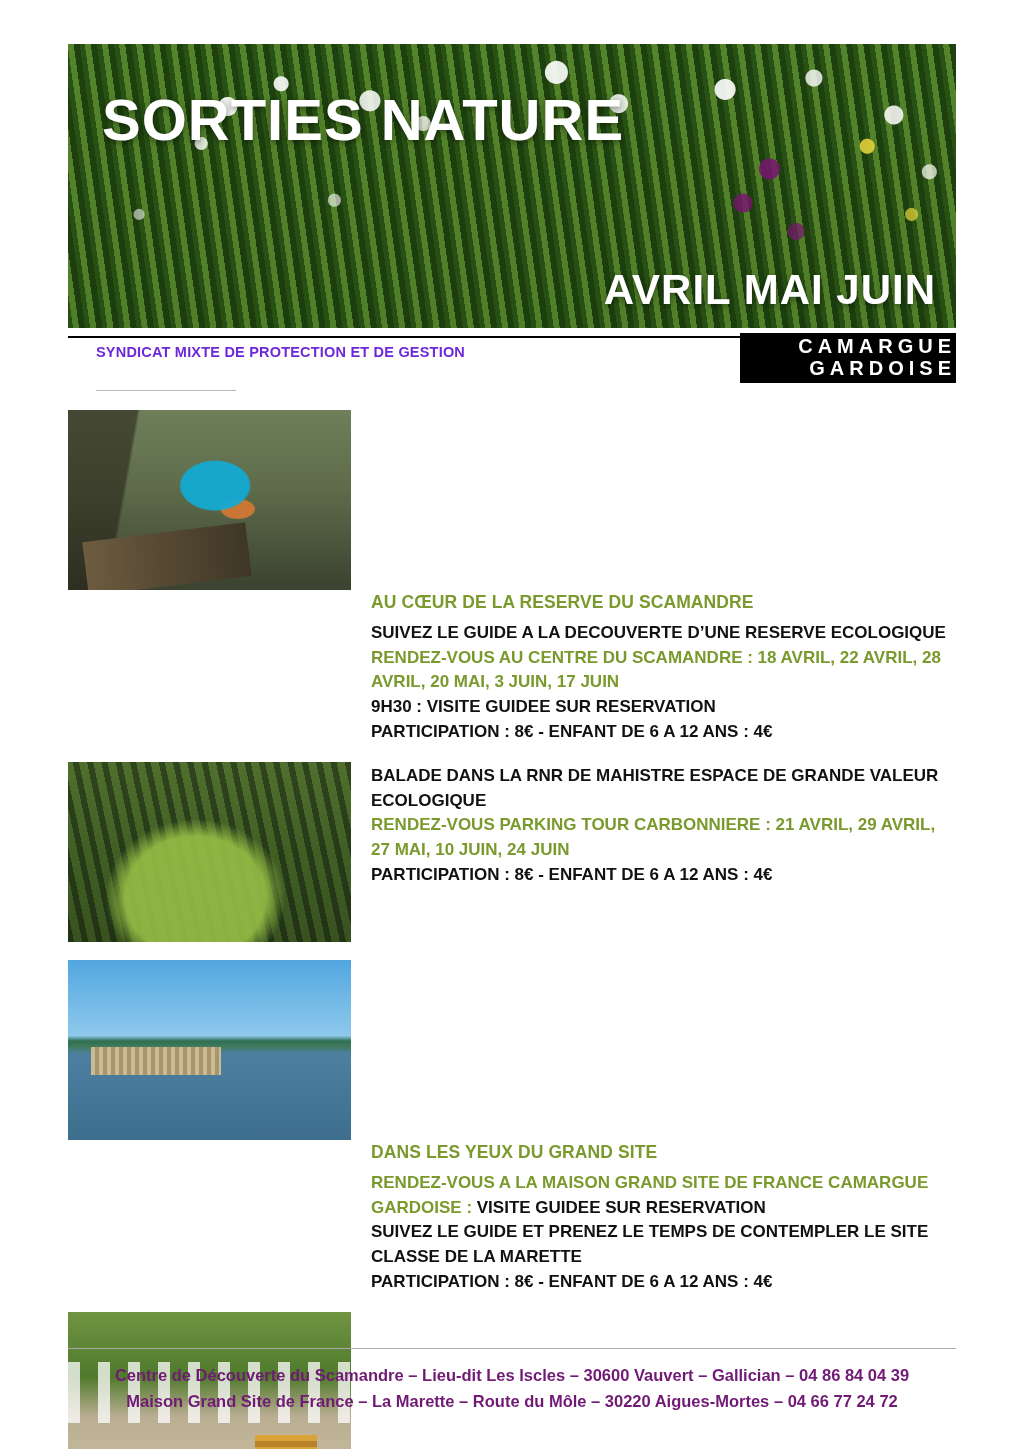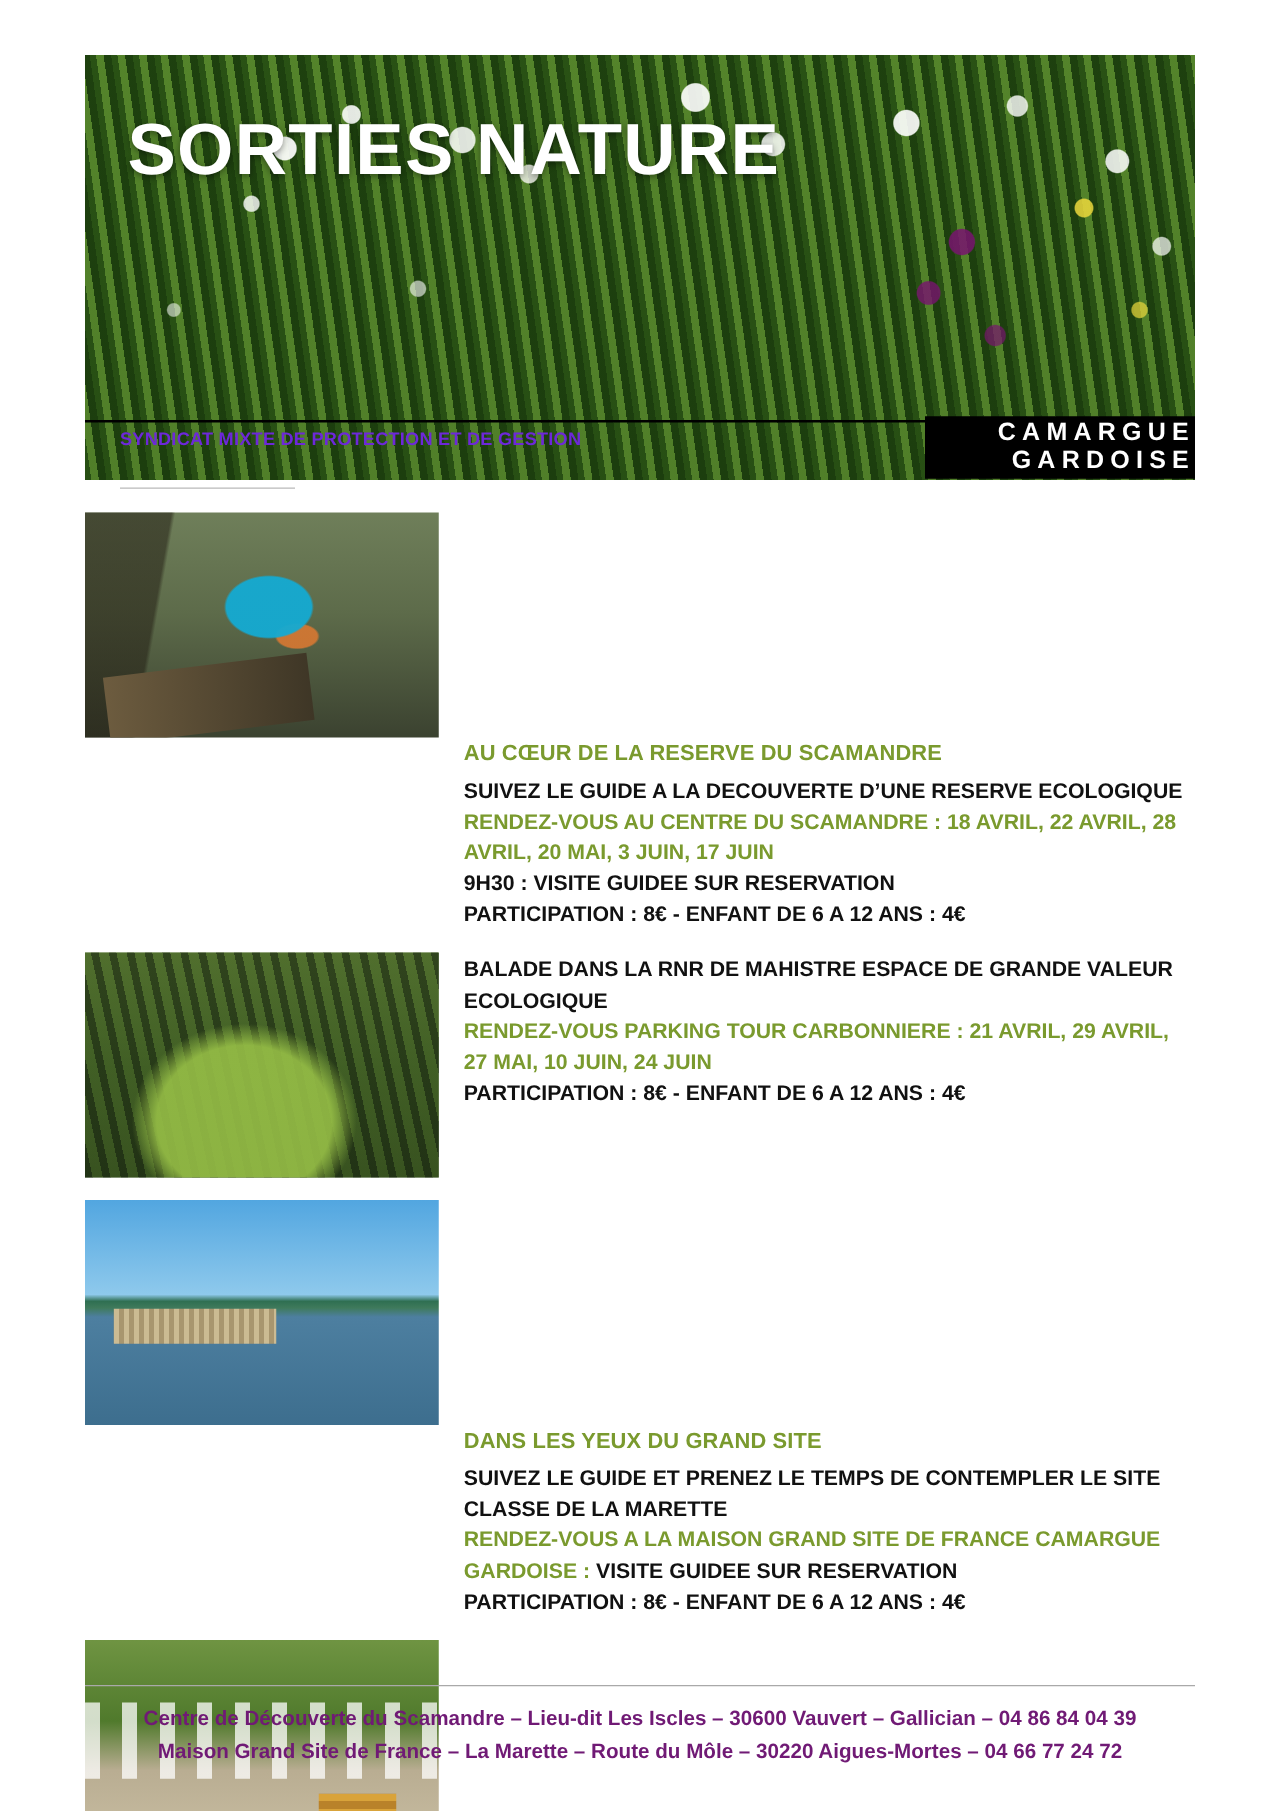--- a/index.html
+++ b/index.html
@@ -20,21 +20,21 @@
     height: 1449px;
     box-sizing: border-box;
   }
 
   
   .banner {
     position: absolute;
     left: 68px;
     top: 44px;
     width: 888px;
-    height: 340px;
+    height: 284px;
     overflow: hidden;
     background: #2f5214;
   }
   .banner-photo {
     position: absolute;
     inset: 0;
     background:
       radial-gradient(circle at 18% 22%, rgba(255,255,255,0.92) 0 9px, rgba(255,255,255,0) 10px),
       radial-gradient(circle at 24% 14%, rgba(255,255,255,0.88) 0 7px, rgba(255,255,255,0) 8px),
       radial-gradient(circle at 15% 35%, rgba(255,255,255,0.80) 0 6px, rgba(255,255,255,0) 7px),
@@ -265,20 +265,21 @@
   }
 </style>
 </head>
 <body>
 
 <div class="page">
 
   <div class="banner">
     <div class="banner-photo"></div>
     <div class="banner-title">SORTIES NATURE</div>
+    <div class="banner-subtitle">AVRIL MAI JUIN</div>
   </div>
 
   <div class="orgbar">
     <div class="orgbar-rule-top"></div>
     <div class="orgbar-text">SYNDICAT MIXTE DE PROTECTION ET DE GESTION</div>
     <div class="orgbar-rule-bottom"></div>
     <div class="logo">
       <span class="logo-line1">CAMARGUE</span>
       <span class="logo-line2">GARDOISE</span>
     </div>
@@ -303,22 +304,22 @@
         <div class="entry-line">BALADE DANS LA RNR DE MAHISTRE ESPACE DE GRANDE VALEUR ECOLOGIQUE</div>
         <div class="entry-line green">RENDEZ-VOUS PARKING TOUR CARBONNIERE : 21 AVRIL, 29 AVRIL, 27 MAI, 10 JUIN, 24 JUIN</div>
         <div class="entry-line">PARTICIPATION : 8€ - ENFANT DE 6 A 12 ANS : 4€</div>
       </div>
     </div>
 
     <div class="entry">
       <div class="entry-photo ph-lake"></div>
       <div class="entry-body">
         <div class="entry-title">DANS LES YEUX DU GRAND SITE</div>
+        <div class="entry-line"><span class="green-part">RENDEZ-VOUS A LA MAISON GRAND SITE DE FRANCE CAMARGUE GARDOISE :</span><span class="black-part"> VISITE GUIDEE SUR RESERVATION</span></div>
         <div class="entry-line">SUIVEZ LE GUIDE ET PRENEZ LE TEMPS DE CONTEMPLER LE SITE CLASSE DE LA MARETTE</div>
-        <div class="entry-line"><span class="green-part">RENDEZ-VOUS A LA MAISON GRAND SITE DE FRANCE CAMARGUE GARDOISE :</span><span class="black-part"> VISITE GUIDEE SUR RESERVATION</span></div>
         <div class="entry-line">PARTICIPATION : 8€ - ENFANT DE 6 A 12 ANS : 4€</div>
       </div>
     </div>
 
     <div class="entry">
       <div class="entry-photo ph-bees"></div>
 
     </div>
 
   </div>

